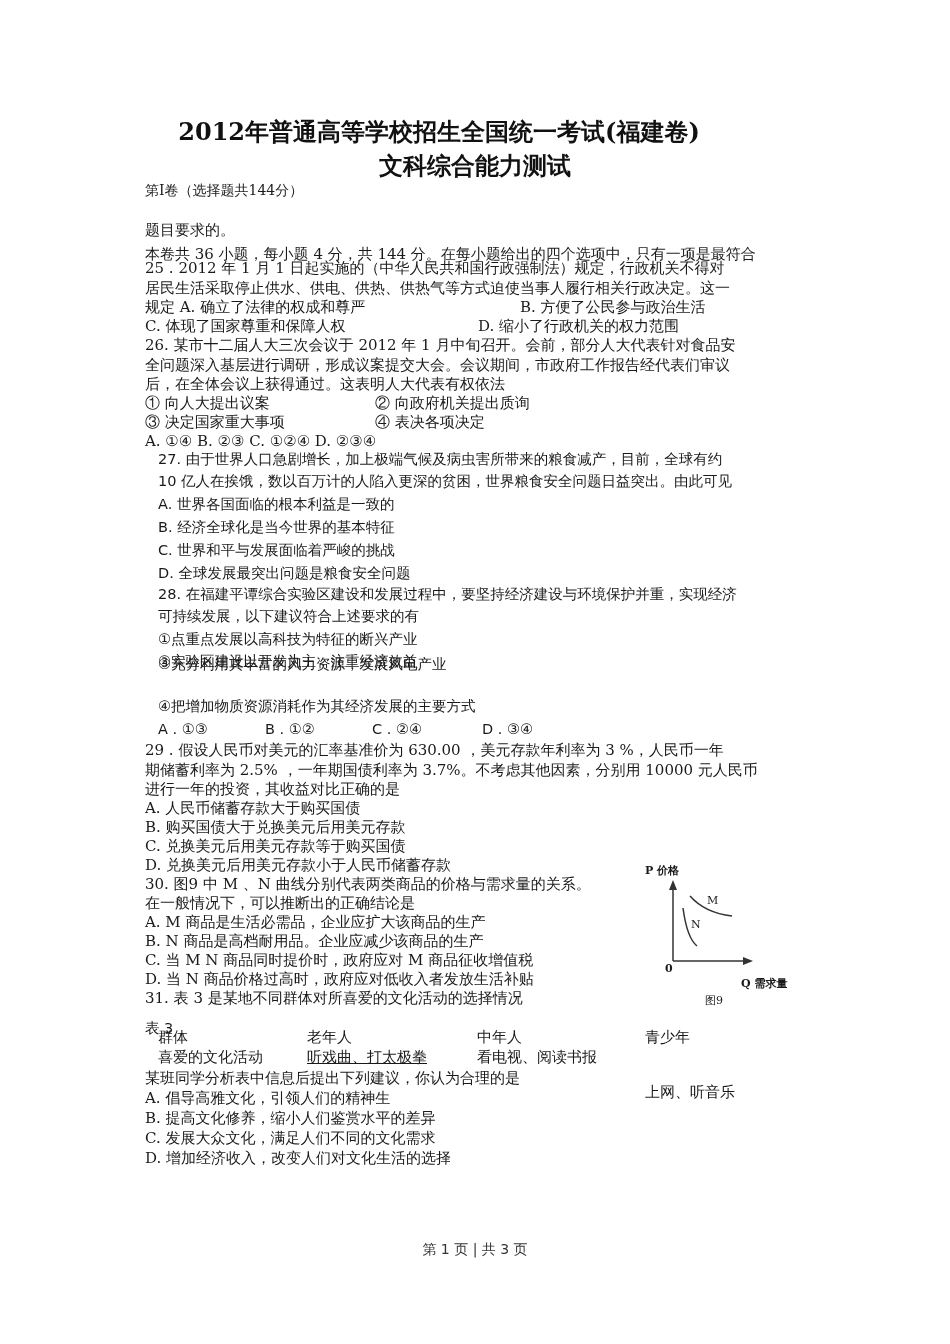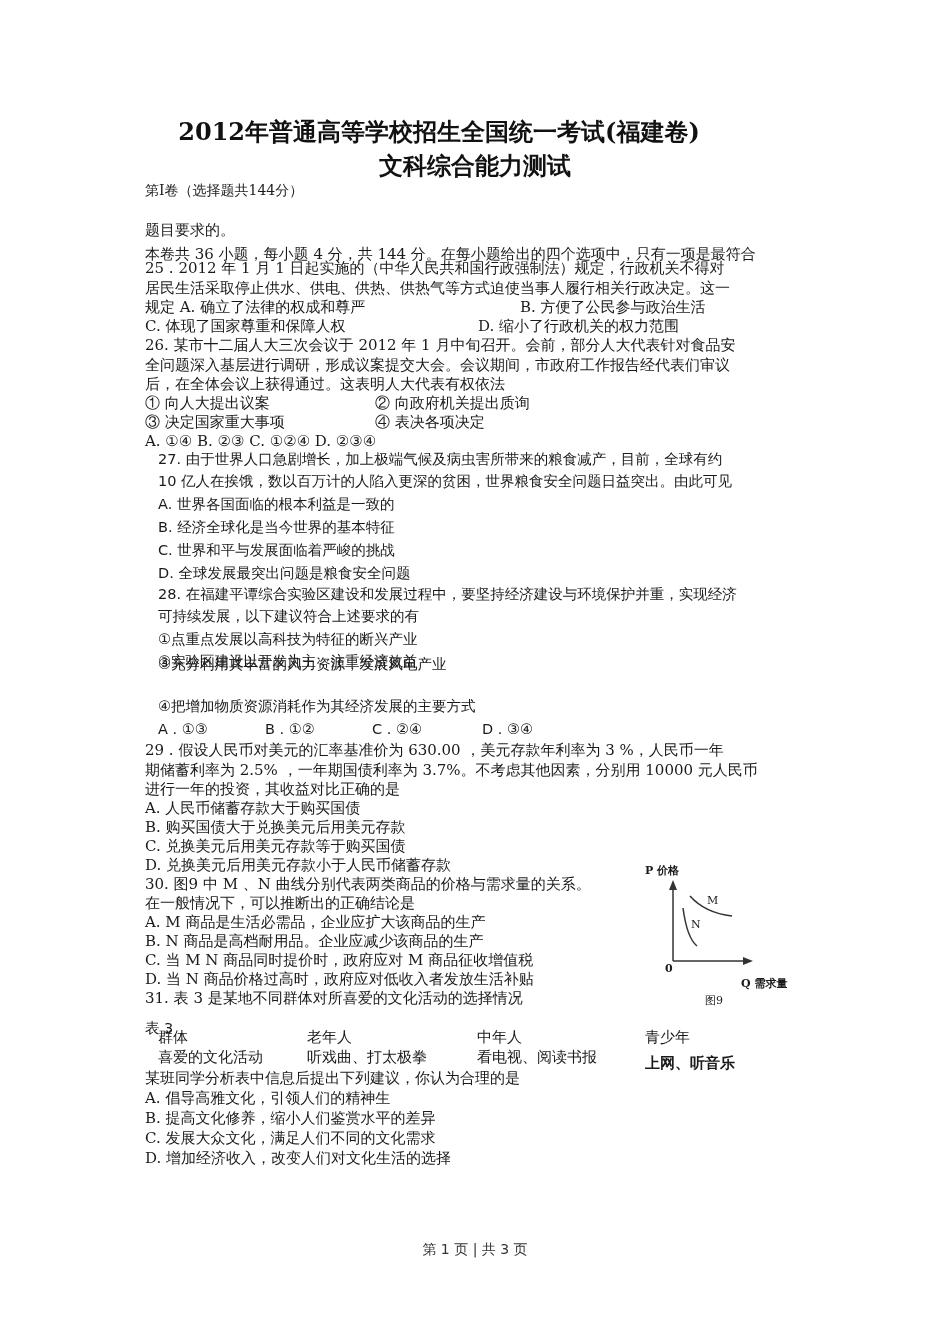--- a/index.html
+++ b/index.html
@@ -107,23 +107,23 @@
   <div class="line" style="left:145px;top:988px;">31. 表 3 是某地不同群体对所喜爱的文化活动的选择情况</div>
   <div class="line sans" style="left:145px;top:982px;margin-top:36px;">表 3</div>
   <div>
     <div class="line" style="left:158px;top:1027px;">群体</div>
     <div class="line" style="left:307px;top:1027px;">老年人</div>
     <div class="line" style="left:477px;top:1027px;">中年人</div>
     <div class="line" style="left:645px;top:1027px;">青少年</div>
   </div>
   <div>
     <div class="line" style="left:158px;top:1047px;">喜爱的文化活动</div>
-    <div class="line" style="left:307px;top:1047px;">听戏曲、打太极拳</div>
+    <div class="line" style="left:307px;top:1047px;text-decoration:underline;">听戏曲、打太极拳</div>
     <div class="line" style="left:477px;top:1047px;">看电视、阅读书报</div>
-    <div class="line" style="left:645px;top:1053px;font-weight:bold;">上网、听音乐</div>
+    <div class="line" style="left:645px;top:1082px;">上网、听音乐</div>
   </div>
   <div class="line" style="left:145px;top:1068px;">某班同学分析表中信息后提出下列建议，你认为合理的是</div>
   <div class="line" style="left:145px;top:1088px;">A. 倡导高雅文化，引领人们的精神生</div>
   <div class="line" style="left:145px;top:1108px;">B. 提高文化修养，缩小人们鉴赏水平的差异</div>
   <div class="line" style="left:145px;top:1128px;">C. 发展大众文化，满足人们不同的文化需求</div>
   <div class="line" style="left:145px;top:1148px;">D. 增加经济收入，改变人们对文化生活的选择</div>
 </div>
 
 <div class="footer">第 1 页 | 共 3 页</div>
 

